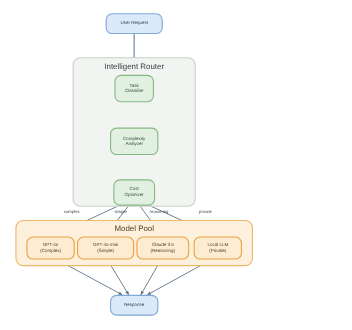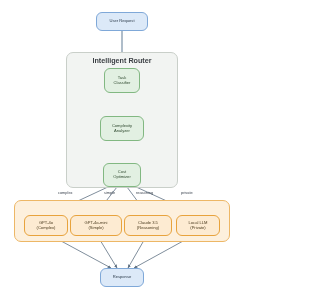--- a/index.html
+++ b/index.html
@@ -72,21 +72,21 @@
   }
   .cluster-title {
     position: absolute;
     width: 100%;
     text-align: center;
     z-index: 2;
   }
   .router-title {
     color: #3b3f44;
     font-size: 7.2px;
-    font-weight: bold;
+    font-weight: normal;
   }
   .pool-title {
     color: #5a4320;
     font-size: 7.2px;
   }
   .nlabel-1 { font-size: 4.1px; }
   .nlabel-2 { font-size: 4.1px; }
   .edge-label {
     position: absolute;
     font-size: 3.9px;
@@ -135,20 +135,21 @@
     <path class="e-path" d="M134,186 L195,214" marker-end="url(#ah)"></path>
 
     <path class="e-path" d="M50,235 L111,268" marker-end="url(#ah)"></path>
     <path class="e-path" d="M97,235 L117,268" marker-end="url(#ah)"></path>
     <path class="e-path" d="M147,235 L128,268" marker-end="url(#ah)"></path>
     <path class="e-path" d="M194,235 L134,268" marker-end="url(#ah)"></path>
   </svg>
 
   <div class="cluster-title router-title" style="left:66px; top:56px; width:112px;">Intelligent Router</div>
 
+  <div class="cluster-title pool-title" style="left:14px; top:203px; width:216px;">Model Pool</div>
 
   <div class="node node-blue" style="left:96px; top:12px; width:52px; height:19px;">
     <span class="nlabel-1">User Request</span>
   </div>
 
   <div class="node node-green" style="left:104px; top:68px; width:36px; height:25px;">
     <span class="nlabel-1">Task</span>
     <span class="nlabel-2">Classifier</span>
   </div>
 

